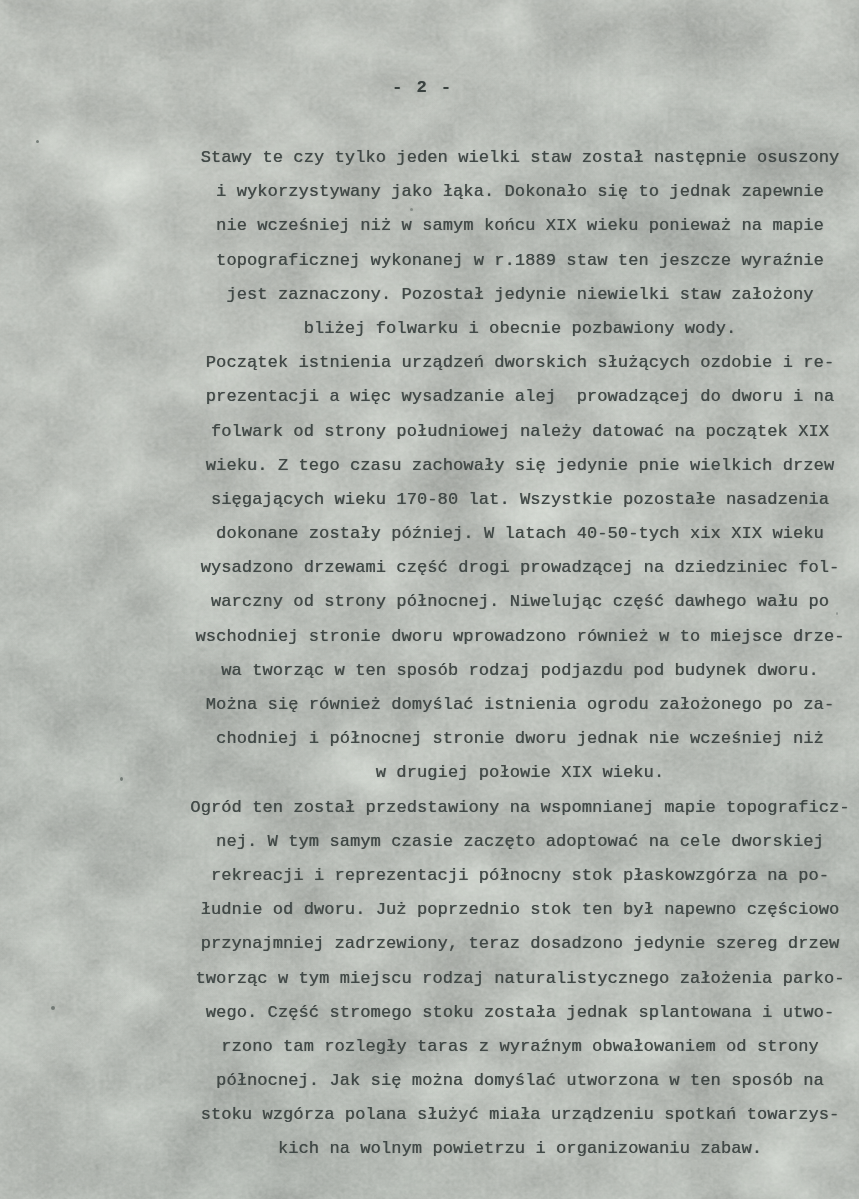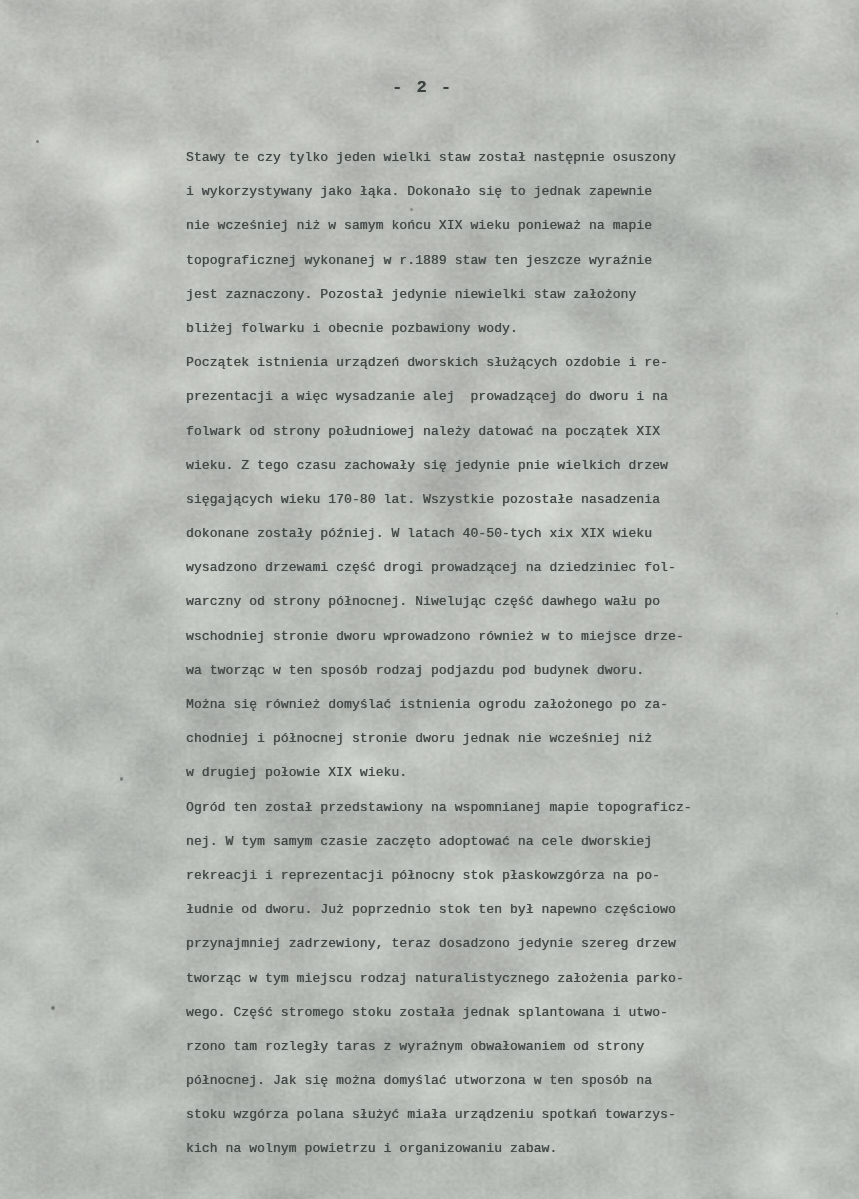--- a/index.html
+++ b/index.html
@@ -18,23 +18,24 @@
       linear-gradient(#d3d8d1,#cfd5ce);
   }
   .texture{position:absolute;inset:0;pointer-events:none;}
   .page-number{
     position:absolute;top:78px;left:0;width:845px;text-align:center;
     font-size:17px;font-weight:bold;letter-spacing:2px;color:#3a4240;
     text-shadow:0.4px 0.3px 0.7px rgba(58,66,64,0.6);
   }
   .text-block{
     position:absolute;left:186px;top:141px;width:668px;
-    font-size:13px;line-height:34.2px;letter-spacing:0.1px;
+    font-size:17px;line-height:34.2px;letter-spacing:0.1px;
     color:#404846;white-space:pre;
     text-shadow:0.4px 0.3px 0.7px rgba(60,68,66,0.55), -0.2px 0 0.4px rgba(60,68,66,0.35);
+    text-align:center;
   }
   .text-block .line{height:34.2px;}
   .speck{position:absolute;border-radius:50%;background:#565f5b;opacity:0.7;filter:blur(0.4px);}
   .speck.s1{left:36px;top:140px;width:3px;height:3px;}
   .speck.s2{left:120px;top:777px;width:3px;height:4px;}
   .speck.s3{left:51px;top:1006px;width:4px;height:4px;}
   .speck.s4{left:410px;top:208px;width:3px;height:3px;opacity:0.5;}
   .speck.s5{left:836px;top:612px;width:2px;height:3px;opacity:0.45;}
 </style>
 </head>

